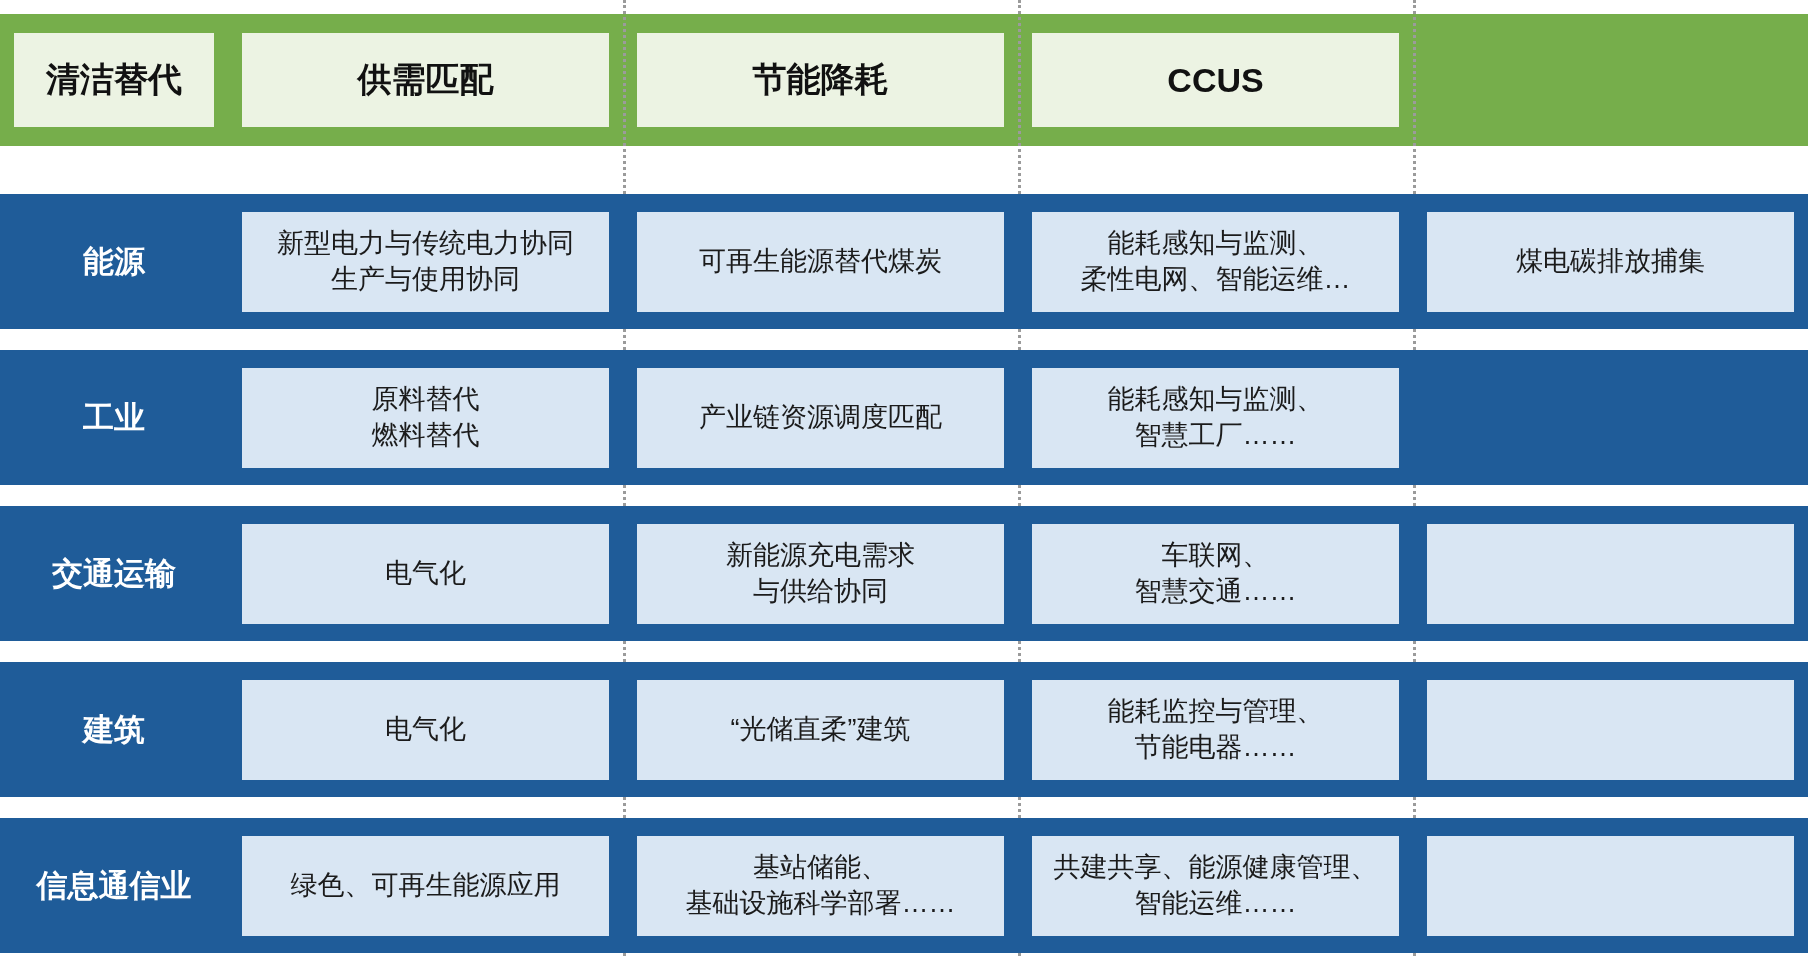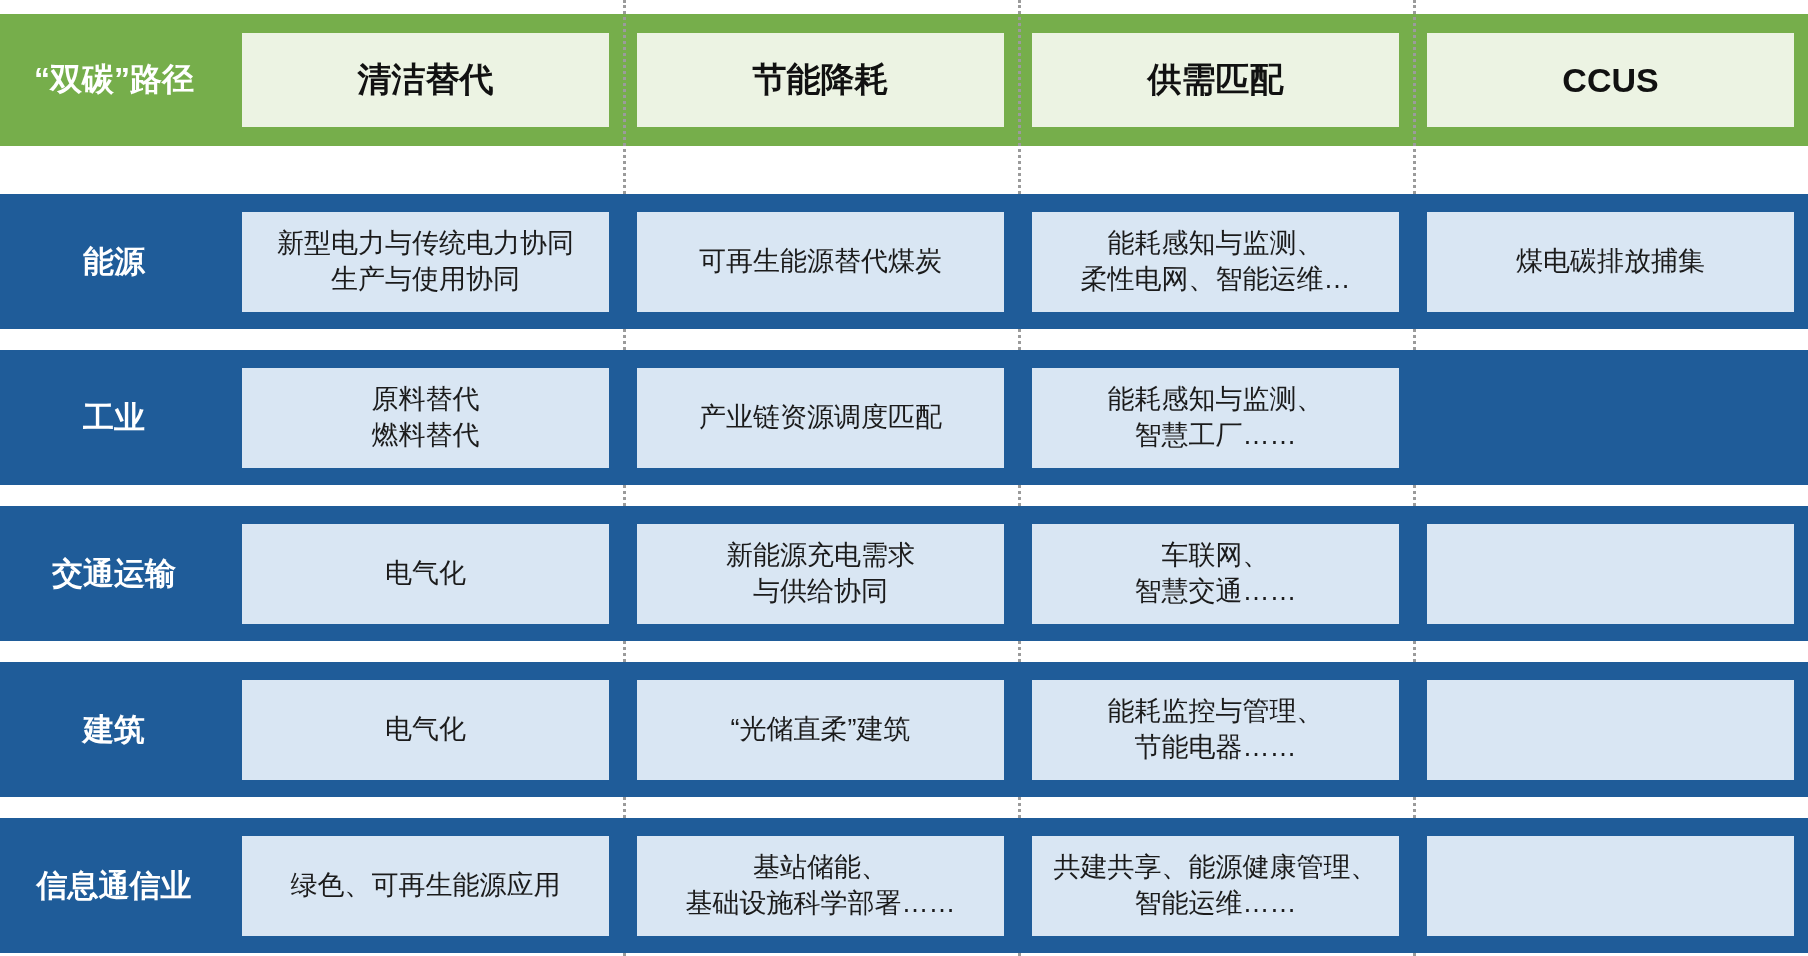--- a/index.html
+++ b/index.html
@@ -107,29 +107,28 @@
 </head>
 <body>
 
 <div class="board">
 
   <div class="vline v1"></div>
   <div class="vline v2"></div>
   <div class="vline v3"></div>
 
   <div class="grid-row header-row">
-    <div class="corner">“双碳”路径</div>
     <div class="hcell">
       <div class="hbox">清洁替代</div>
     </div>
     <div class="hcell">
+      <div class="hbox">供需匹配</div>
+    </div>
+    <div class="hcell">
       <div class="hbox">节能降耗</div>
-    </div>
-    <div class="hcell">
-      <div class="hbox">供需匹配</div>
     </div>
     <div class="hcell">
       <div class="hbox">CCUS</div>
     </div>
   </div>
 
   <div class="grid-row data-row first">
     <div class="rlabel">能源</div>
     <div class="cell">
         <div class="box">新型电力与传统电力协同

